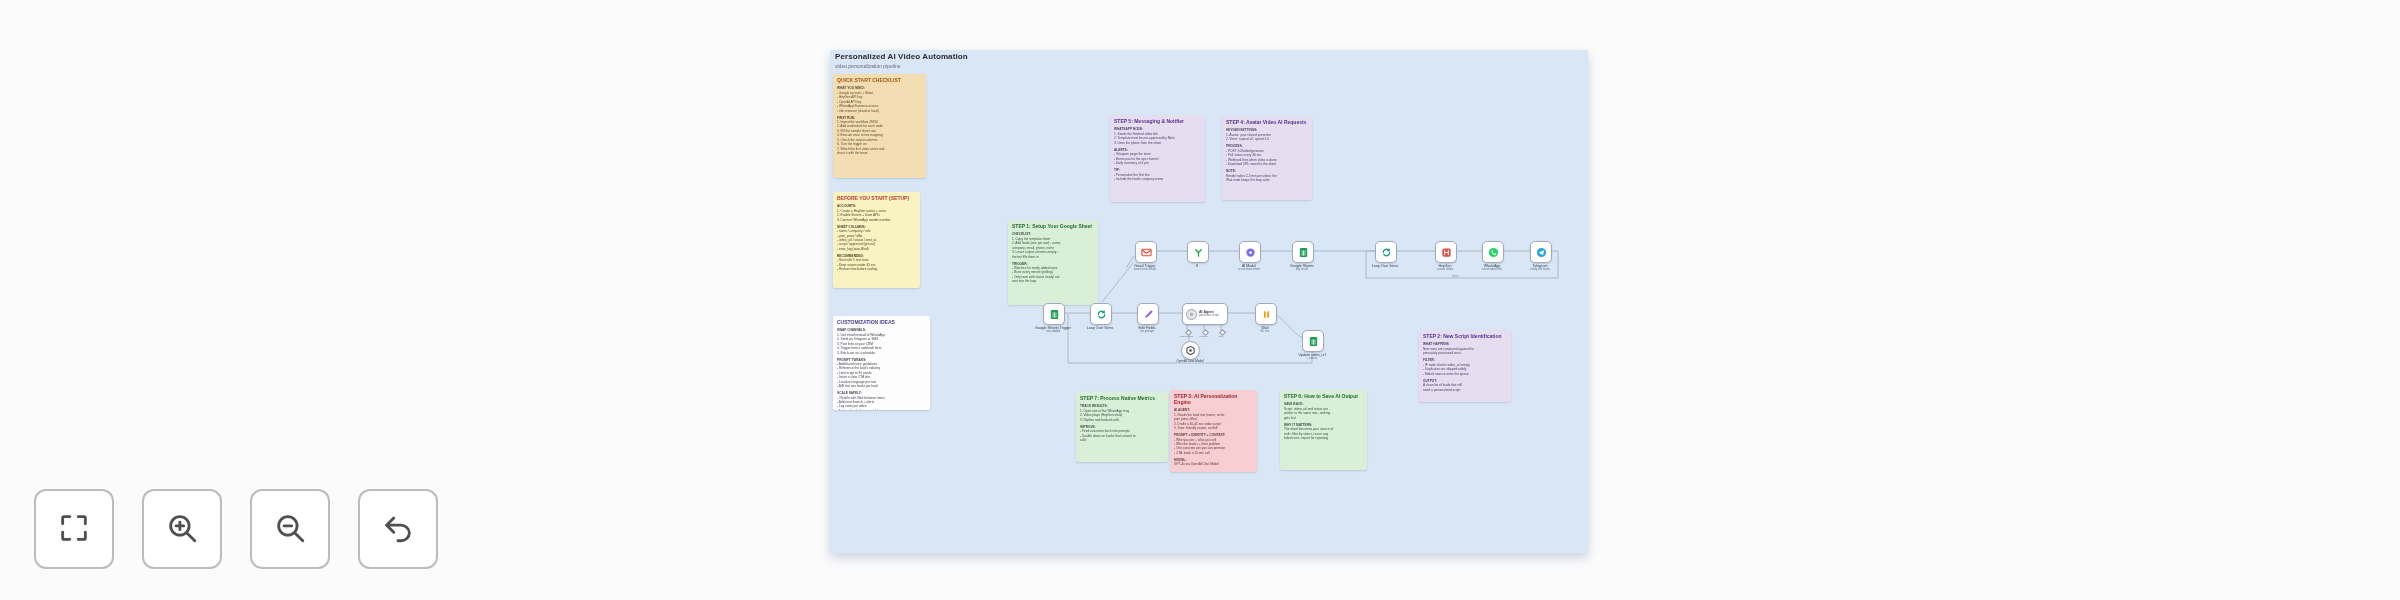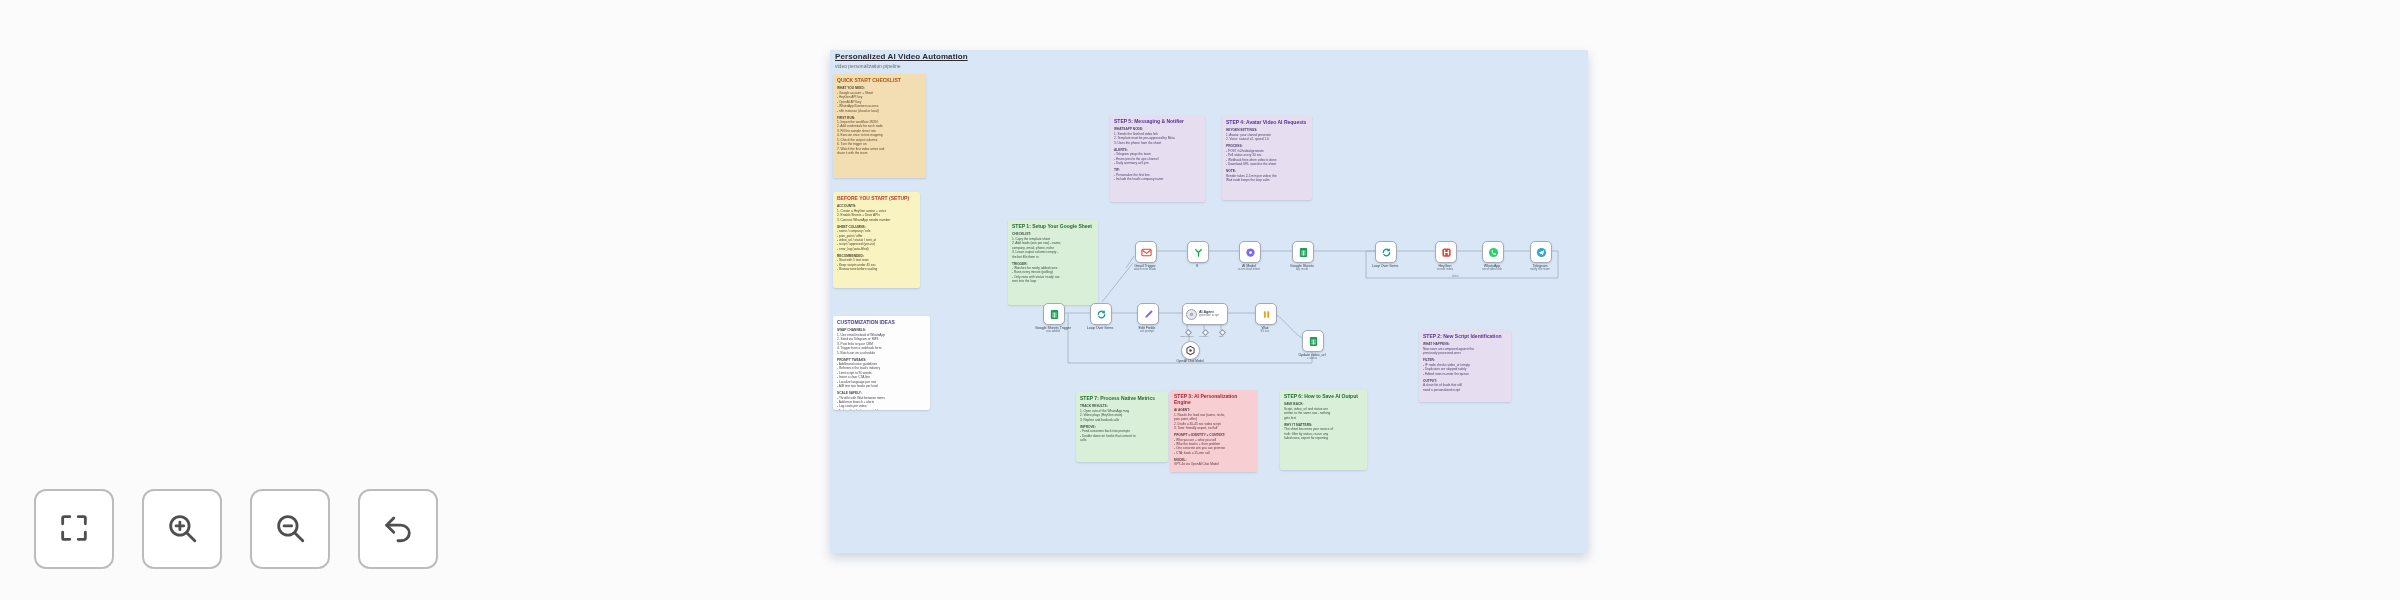--- a/index.html
+++ b/index.html
@@ -1,21 +1,21 @@
 <!DOCTYPE html>
 <html><head>
 <meta charset="utf-8">
 <style>
   html,body{margin:0;padding:0;width:2400px;height:600px;overflow:hidden;
     font-family:"Liberation Sans", sans-serif;background:#fbfbfc;}
   #stage{position:relative;width:2400px;height:600px;}
   
   #canvas{position:absolute;left:830px;top:50px;width:758px;height:503px;
     box-shadow:0 5px 10px rgba(90,110,140,.28);}
-  #board-title{position:absolute;left:5px;top:2px;font-size:8px;font-weight:bold;color:#2b2b33;letter-spacing:.1px;text-decoration:underline;}
+  #board-title{position:absolute;left:5px;top:2px;font-size:8px;font-weight:bold;color:#2b2b33;letter-spacing:.1px;}
   #board-subtitle{position:absolute;left:5px;top:13px;font-size:5px;color:#6d6d78;}
   
   .note{position:absolute;border-radius:2px;padding:4px 4px 3px 4px;box-sizing:border-box;
     box-shadow:0 1px 2px rgba(40,50,70,.15);overflow:hidden;}
   .note .note-title{font-weight:bold;font-size:5px;line-height:1.18;margin-bottom:2px;}
   .note .sec-h{font-weight:bold;font-size:3.2px;line-height:1.4;margin-top:2.6px;}
   .note .ln{font-size:3.2px;line-height:1.38;}
   
   .node{position:absolute;background:#fff;border:1px solid #a3aab6;border-radius:5px;
     box-shadow:0 1px 1.5px rgba(60,70,90,.18);display:flex;align-items:center;justify-content:center;}

